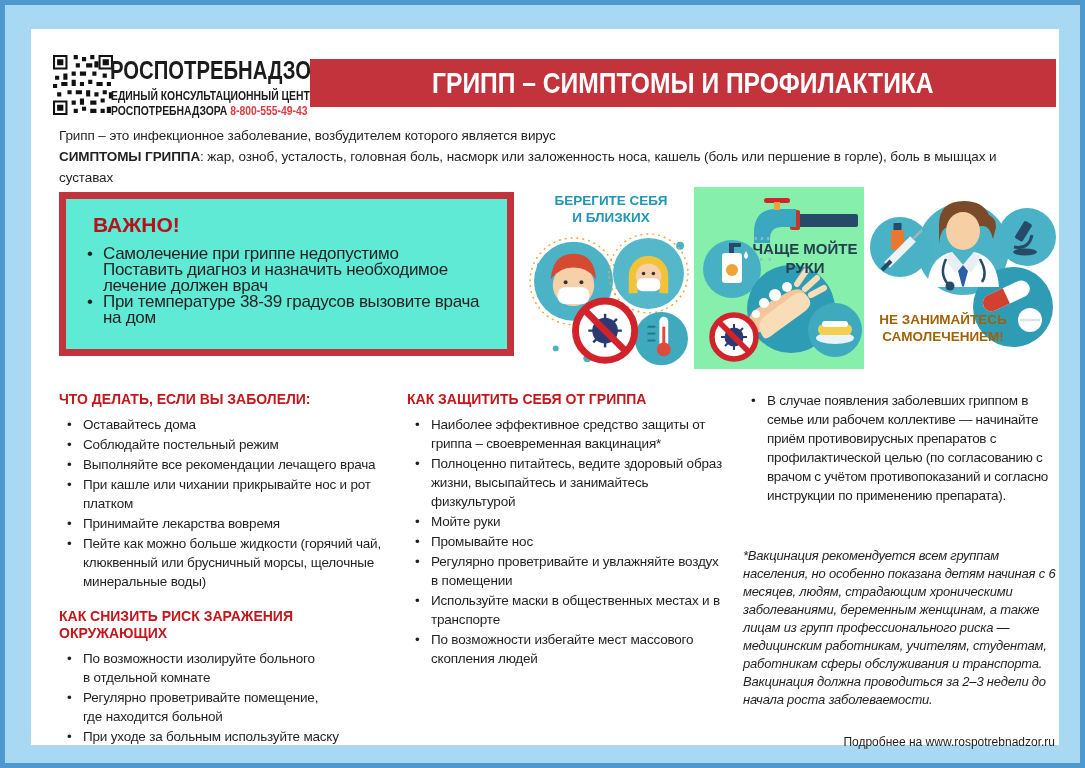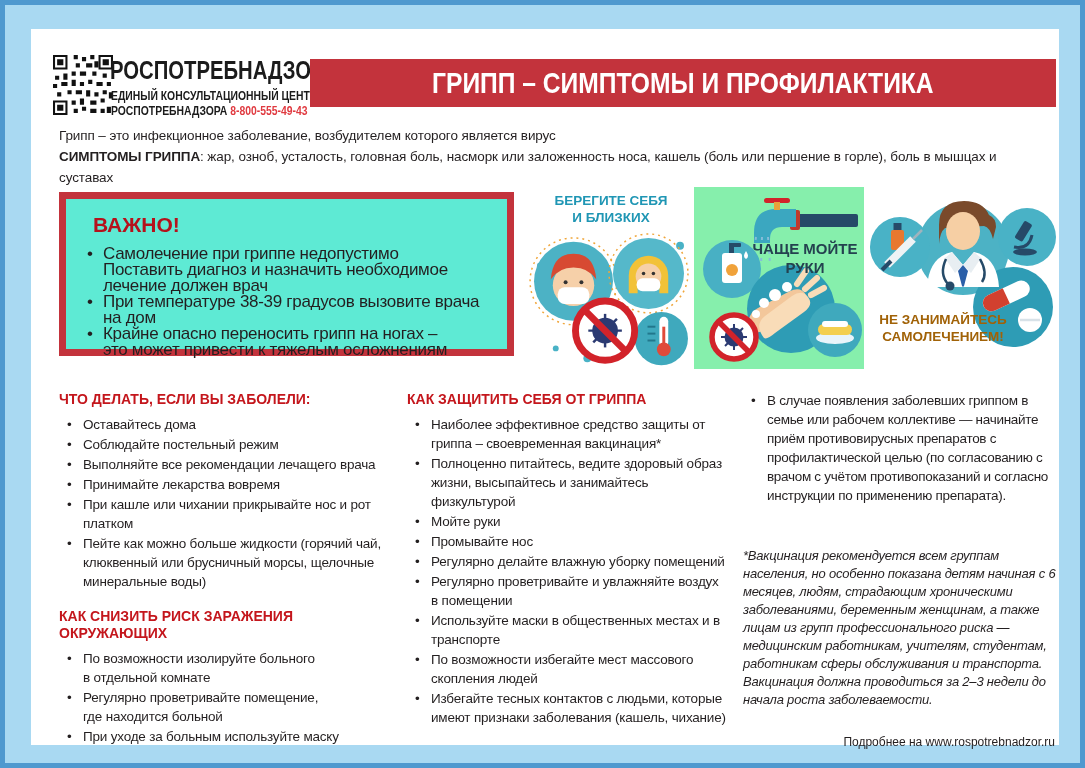--- a/index.html
+++ b/index.html
@@ -82,22 +82,20 @@
       <div>Грипп – это инфекционное заболевание, возбудителем которого является вирус</div>
       <div><b>СИМПТОМЫ ГРИППА</b><span>: жар, озноб, усталость, головная боль, насморк  или заложенность носа, кашель (боль или першение в горле), боль в мышцах и суставах</span></div>
     </div>
 
     <div class="important">
       <h2>ВАЖНО!</h2>
       <ul class="imp-list">
           <li>Самолечение при гриппе недопустимо
 Поставить диагноз и назначить необходимое лечение должен врач</li>
           <li>При температуре 38-39 градусов вызовите врача на дом</li>
-          <li>Крайне опасно переносить грипп на ногах –
-это может привести к тяжелым осложнениям</li>
         </ul>
     </div>
 
     <div class="ill-care">
       <div class="ill-care-title">БЕРЕГИТЕ СЕБЯ
 И БЛИЗКИХ</div>
       <svg viewBox="0 0 164 150" width="164" height="148">
         <circle cx="10" cy="36" r="3" fill="#49b2c6"></circle>
           <circle cx="152" cy="16" r="4" fill="#49b2c6"></circle>
         <circle cx="26" cy="120" r="3" fill="#49b2c6"></circle>
@@ -249,45 +247,43 @@
 САМОЛЕЧЕНИЕМ!</div>
     </div>
 
     <div class="cols">
       <div class="col1">
         <div class="sec-title">ЧТО ДЕЛАТЬ, ЕСЛИ ВЫ ЗАБОЛЕЛИ:</div>
         <ul class="bullets">
             <li>Оставайтесь дома</li>
             <li>Соблюдайте постельный режим</li>
             <li>Выполняйте все рекомендации лечащего врача</li>
+            <li>При кашле или чихании прикрывайте нос и рот платком</li>
             <li>Принимайте лекарства вовремя</li>
-            <li>При кашле или чихании прикрывайте нос и рот платком</li>
             <li>Пейте как можно больше жидкости (горячий чай, клюквенный или брусничный морсы, щелочные минеральные воды)</li>
           </ul>
         <div class="sec-title mt">КАК СНИЗИТЬ РИСК ЗАРАЖЕНИЯ ОКРУЖАЮЩИХ</div>
         <ul class="bullets">
             <li style="white-space:pre-line">По возможности изолируйте больного
 в отдельной комнате</li>
             <li style="white-space:pre-line">Регулярно проветривайте помещение,
 где находится больной</li>
             <li style="white-space:pre-line">При уходе за больным используйте маску</li>
           </ul>
       </div>
       <div class="col2">
         <div class="sec-title">КАК ЗАЩИТИТЬ СЕБЯ ОТ ГРИППА</div>
         <ul class="bullets">
             <li>Наиболее эффективное средство защиты от гриппа – своевременная вакцинация*</li>
             <li>Полноценно питайтесь, ведите здоровый образ жизни, высыпайтесь и занимайтесь физкультурой</li>
             <li>Мойте руки</li>
             <li>Промывайте нос</li>
-            <li>Регулярно делайте влажную уборку помещений</li>
             <li>Регулярно проветривайте и увлажняйте воздух в помещении</li>
             <li>Используйте маски в общественных местах и в транспорте</li>
             <li>По возможности избегайте мест массового скопления людей</li>
-            <li>Избегайте тесных контактов с людьми, которые имеют признаки заболевания (кашель, чихание)</li>
           </ul>
       </div>
       <div class="col3">
         <ul class="bullets">
             <li>В случае появления заболевших гриппом в семье или рабочем коллективе — начинайте приём противовирусных препаратов с профилактической целью (по согласованию с врачом с учётом противопоказаний и согласно инструкции по применению препарата).</li>
           </ul>
         <div class="footnote">*Вакцинация рекомендуется всем группам населения, но особенно показана детям начиная с 6 месяцев, людям, страдающим хроническими заболеваниями, беременным женщинам, а также лицам из групп профессионального риска — медицинским работникам, учителям, студентам, работникам сферы обслуживания и транспорта. Вакцинация должна проводиться за 2–3 недели до начала роста заболеваемости.</div>
         <div class="more">Подробнее на www.rospotrebnadzor.ru</div>
       </div>
     </div>

